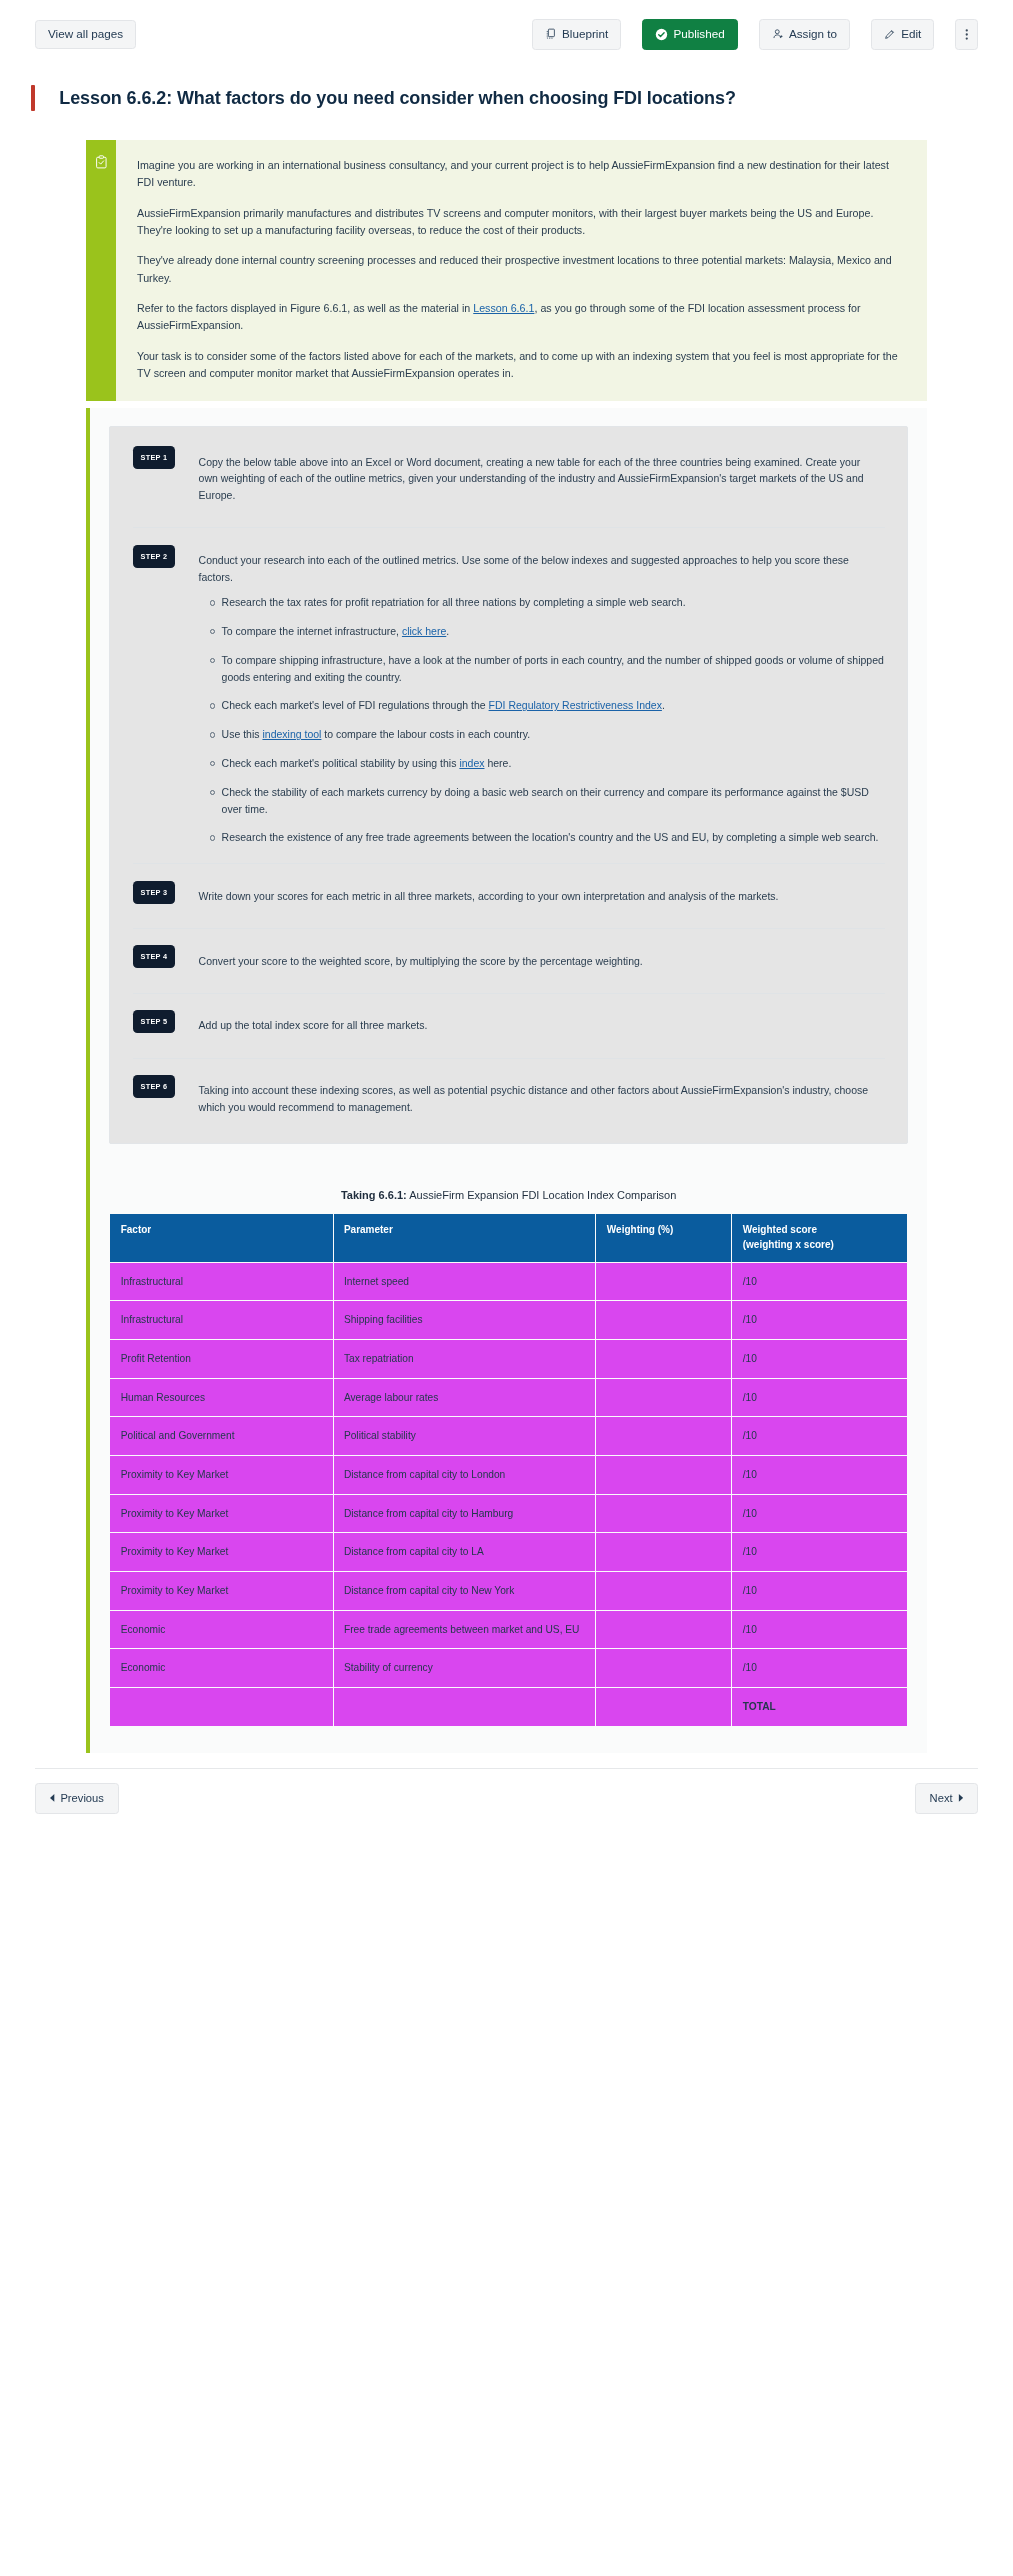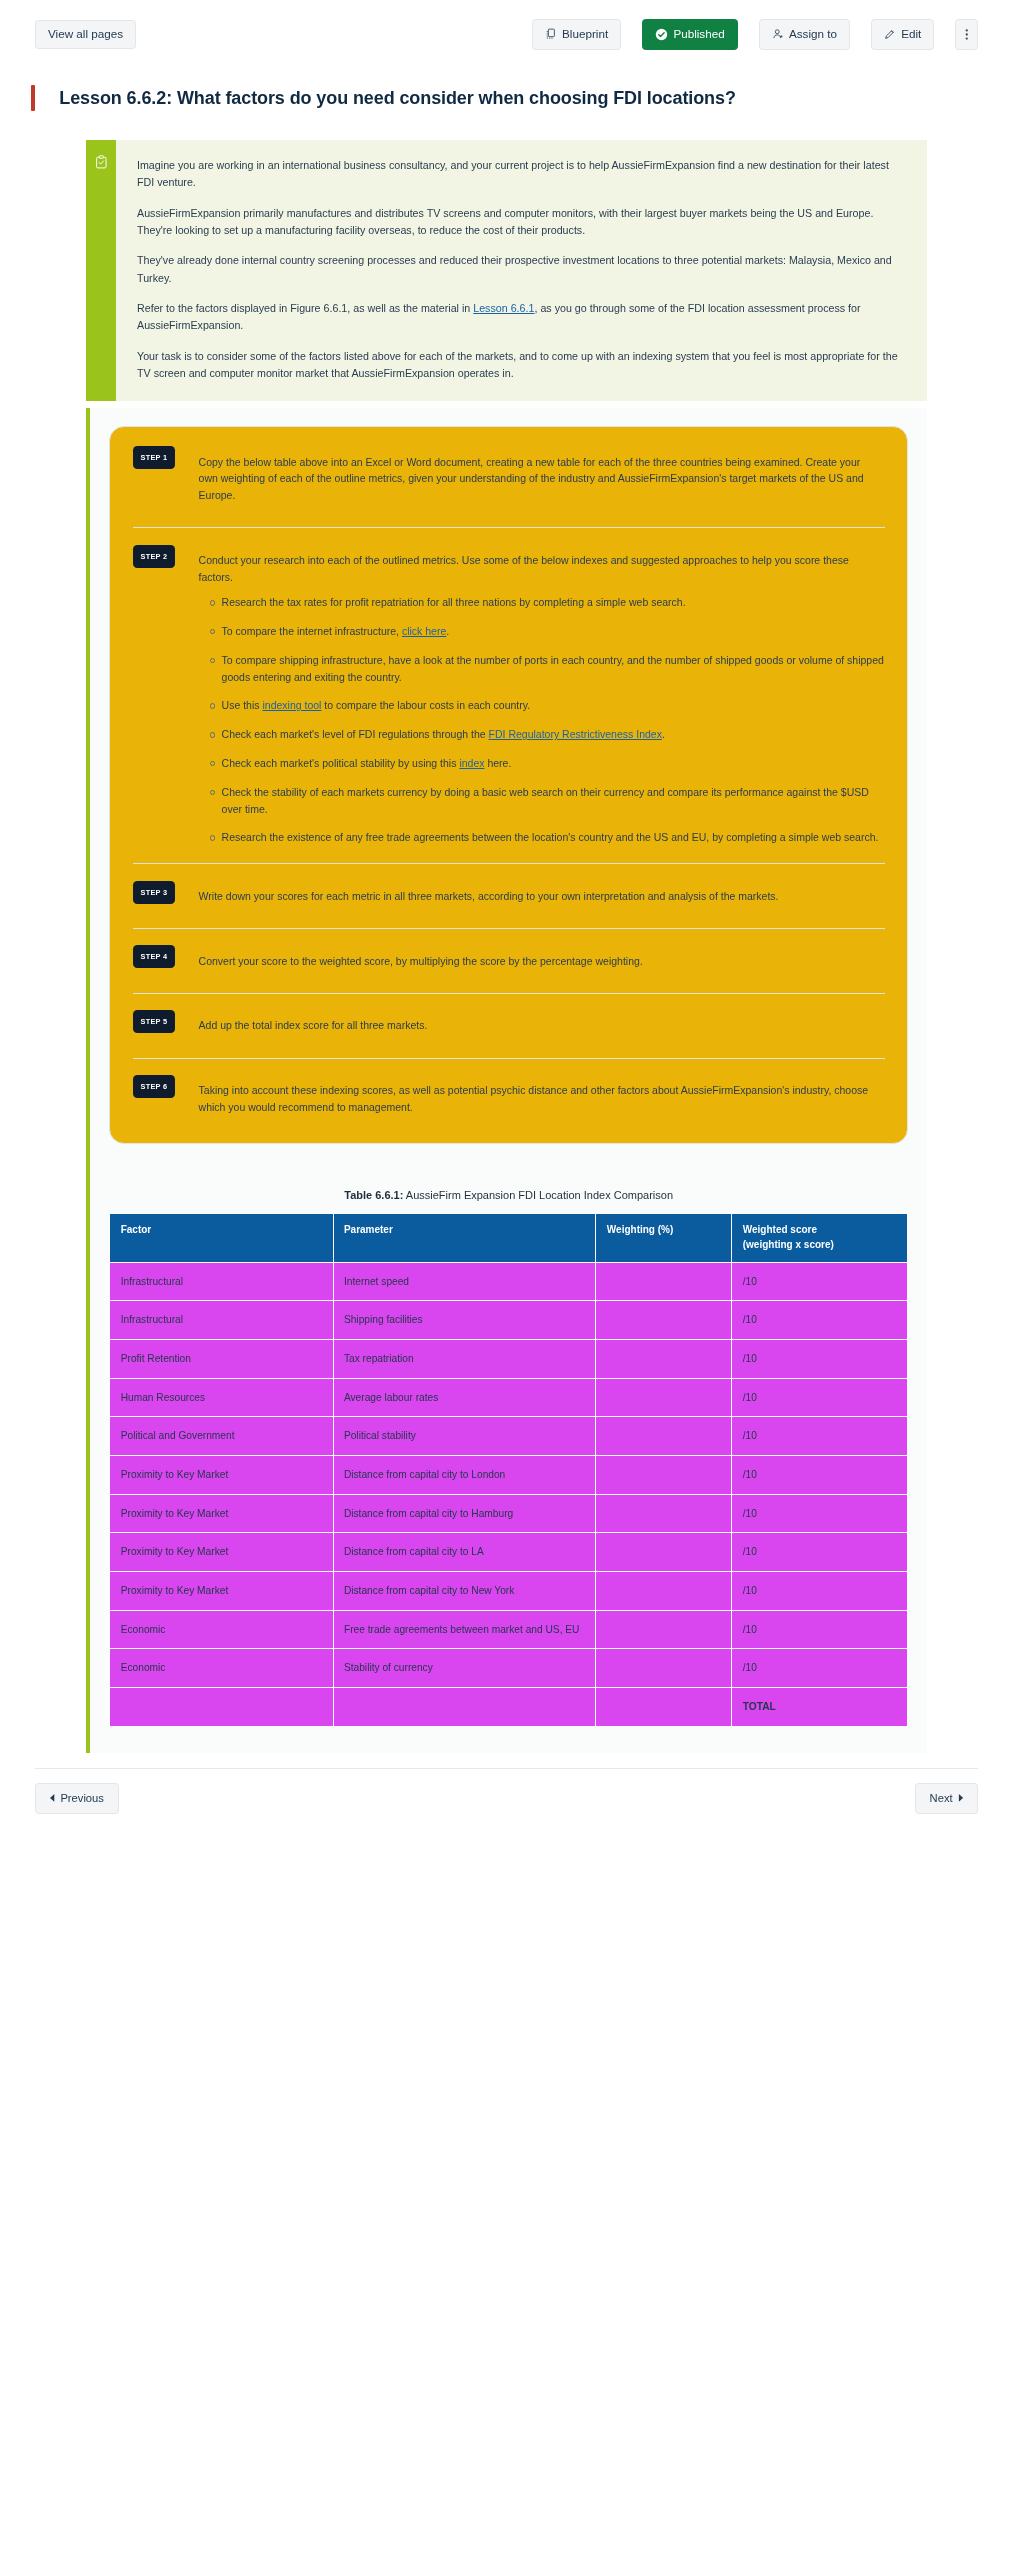--- a/index.html
+++ b/index.html
@@ -63,21 +63,21 @@
   }
   .callout-body p { margin: 0 0 13px 0; }
   .callout-body p:last-child { margin-bottom: 0; }
   a.lnk { color: #1a62a8; text-decoration: underline; }
 
   
   .steps-wrap { display: flex; margin-top: 7px; }
   .steps-bar { flex: 0 0 auto; width: 4.3px; background: #9ac31c; }
   .steps-outer { flex: 1 1 auto; background: #fafbfb; padding: 17.3px 19px 22.4px 19px; }
   .steps-panel {
-    background: #eab308; border: 0.9px solid #e2e5e8; border-radius: 15px;
+    background: #e5e5e5; border: 0.9px solid #e2e5e8; border-radius: 2px;
     padding: 3.5px 22.4px;
   }
   .step {
     display: flex; gap: 15.5px; align-items: flex-start;
     padding: 15.5px 0 15.5px 0; border-bottom: 0.9px solid #dfe3e6;
   }
   .step:last-child { border-bottom: none; }
   .step-badge {
     flex: 0 0 auto; background: #0f1c2e; color: #ffffff;
     font-size: 7.3px; font-weight: bold; letter-spacing: 0.3px;
@@ -242,24 +242,24 @@
                 <li>
                   <span>Research the tax rates for profit repatriation for all three nations by completing a simple web search.</span><span></span>
                 </li>
                 <li>
                   <span>To compare the internet infrastructure, </span><a class="lnk" href="#">click here</a><span>.</span>
                 </li>
                 <li>
                   <span>To compare shipping infrastructure, have a look at the number of ports in each country, and the number of shipped goods or volume of shipped goods entering and exiting the country.</span><span></span>
                 </li>
                 <li>
+                  <span>Check each market's level of FDI regulations through the </span><a class="lnk" href="#">FDI Regulatory Restrictiveness Index</a><span>.</span>
+                </li>
+                <li>
                   <span>Use this </span><a class="lnk" href="#">indexing tool</a><span> to compare the labour costs in each country.</span>
-                </li>
-                <li>
-                  <span>Check each market's level of FDI regulations through the </span><a class="lnk" href="#">FDI Regulatory Restrictiveness Index</a><span>.</span>
                 </li>
                 <li>
                   <span>Check each market's political stability by using this </span><a class="lnk" href="#">index</a><span> here.</span>
                 </li>
                 <li>
                   <span>Check the stability of each markets currency by doing a basic web search on their currency and compare its performance against the $USD over time.</span><span></span>
                 </li>
                 <li>
                   <span>Research the existence of any free trade agreements between the location's country and the US and EU, by completing a simple web search.</span><span></span>
                 </li>
@@ -293,21 +293,21 @@
             <div class="step-text">
               <p>Taking into account these indexing scores, as well as potential psychic distance and other factors about AussieFirmExpansion's industry, choose which you would recommend to management.</p>
             </div>
           </div>
 
         </div>
       </div>
 
       <div class="table-area">
         <div class="table-caption">
-          <b>Table 6.6.1:</b><span> AussieFirm Expansion FDI Location Index Comparison</span>
+          <b>Taking 6.6.1:</b><span> AussieFirm Expansion FDI Location Index Comparison</span>
         </div>
 
         <table class="idx">
           <colgroup>
               <col class="c1">
               <col class="c2">
               <col class="c3">
               <col class="c4">
             </colgroup>
           <thead>

